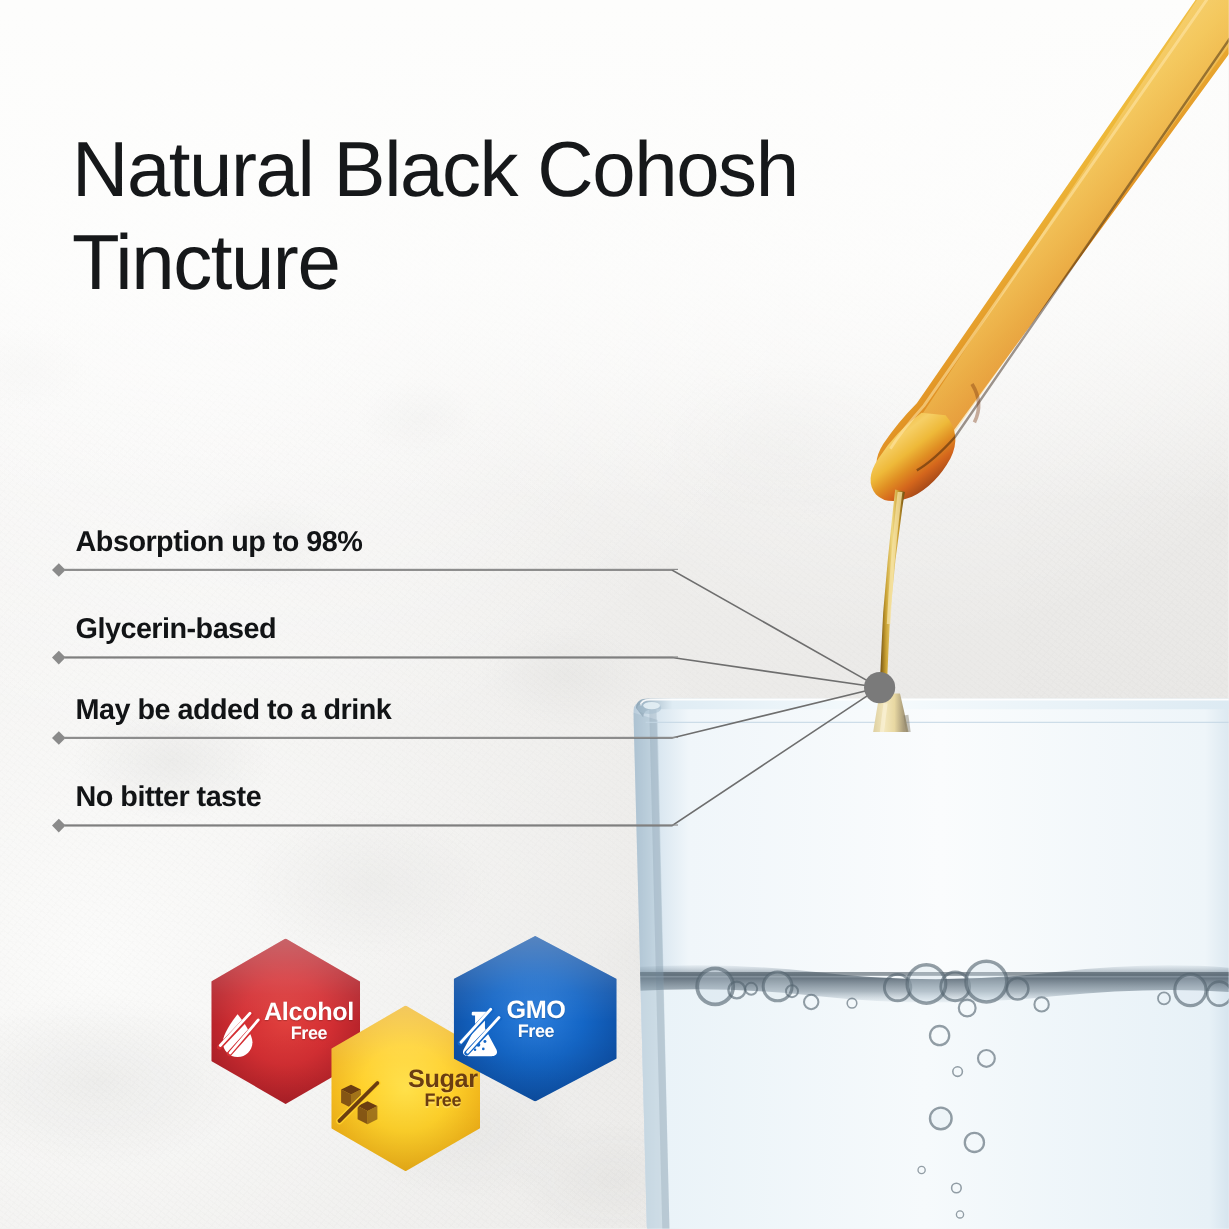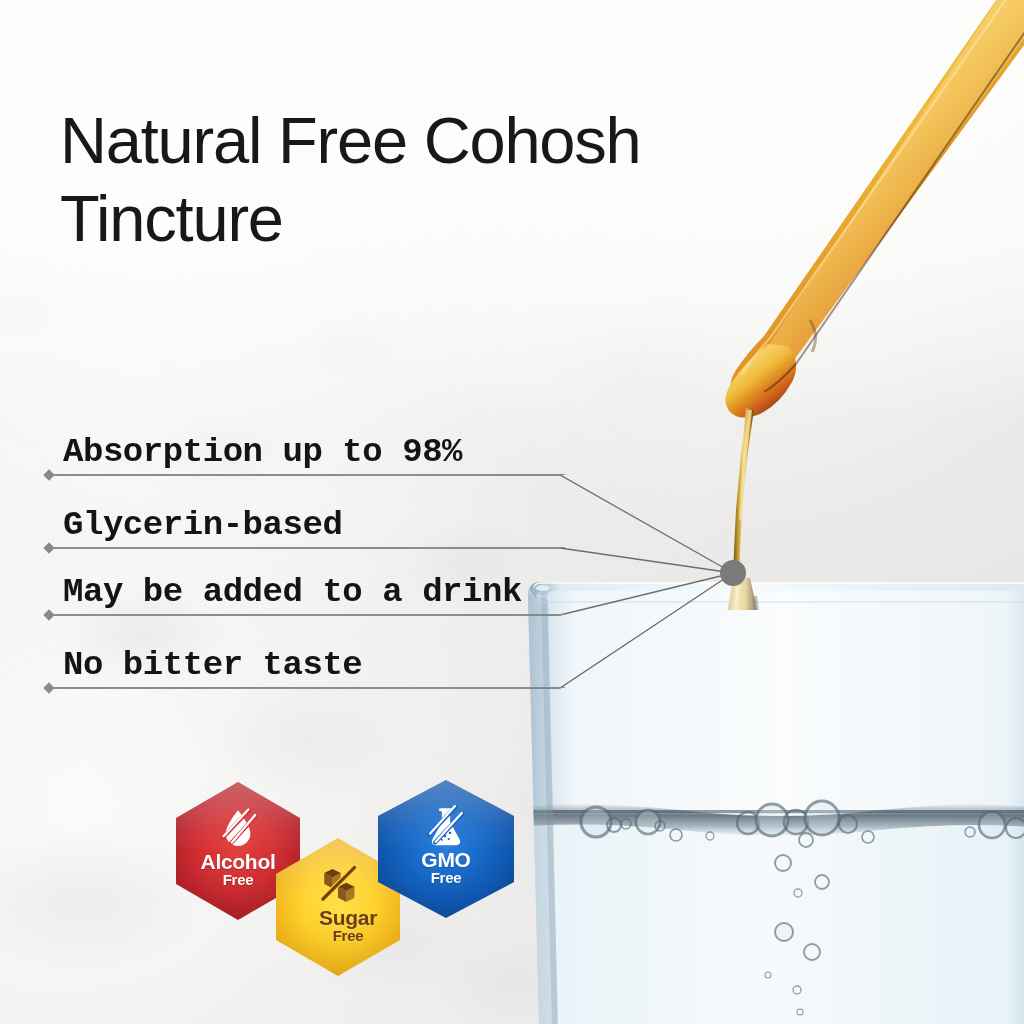--- a/index.html
+++ b/index.html
@@ -103,26 +103,25 @@
   .feature {
     position: absolute;
     left: 45px;
     pointer-events: auto;
   }
   .feature .label {
     position: absolute;
     left: 18px;
     bottom: 6px;
     white-space: nowrap;
-    font-size: 34px;
+    font-size: 24px;
     line-height: 34px;
     font-weight: 600;
     letter-spacing: -0.45px;
     color: #121416;
-    font-family: Liberation Mono, monospace;
   }
   .feature .rule {
     position: absolute;
     left: 8px;
     bottom: 0;
     height: 1px;
     background: #8c8c8c;
   }
   .feature .diamond {
     position: absolute;
@@ -174,21 +173,21 @@
   }
   .badge .hex {
     position: absolute;
     inset: 0;
     clip-path: polygon(50% 0%, 100% 26%, 100% 74%, 50% 100%, 0% 74%, 0% 26%);
   }
   .badge .inner {
     position: absolute;
     inset: 0;
     display: flex;
-    flex-direction: column;
+    flex-direction: row;
     align-items: center;
     justify-content: flex-start;
   }
   .badge .glyph {
     margin-top: 24px;
     width: 44px;
     height: 44px;
   }
   .badge .btext {
     margin-top: 2px;
@@ -415,21 +414,21 @@
   <svg id="leaders">
     <g stroke="#6e6e6e" stroke-width="1.3" fill="none">
       <path d="M 54 475 L 560 475 L 733 573"></path>
       <path d="M 54 548 L 560 548 L 733 573"></path>
       <path d="M 54 615 L 560 615 L 733 573"></path>
       <path d="M 54 688 L 560 688 L 733 573"></path>
     </g>
     <circle cx="733" cy="573" r="13" fill="#7a7a7a"></circle>
   </svg>
 
-  <h1 id="title">Natural Free Cohosh
+  <h1 id="title">Natural Black Cohosh
 Tincture</h1>
 
 
   <div id="features">
 
     <div class="feature" style="top:475px;">
       <span class="diamond"></span>
       <span class="rule" style="width:512px;"></span>
       <span class="label">Absorption up to 98%</span>
     </div>

